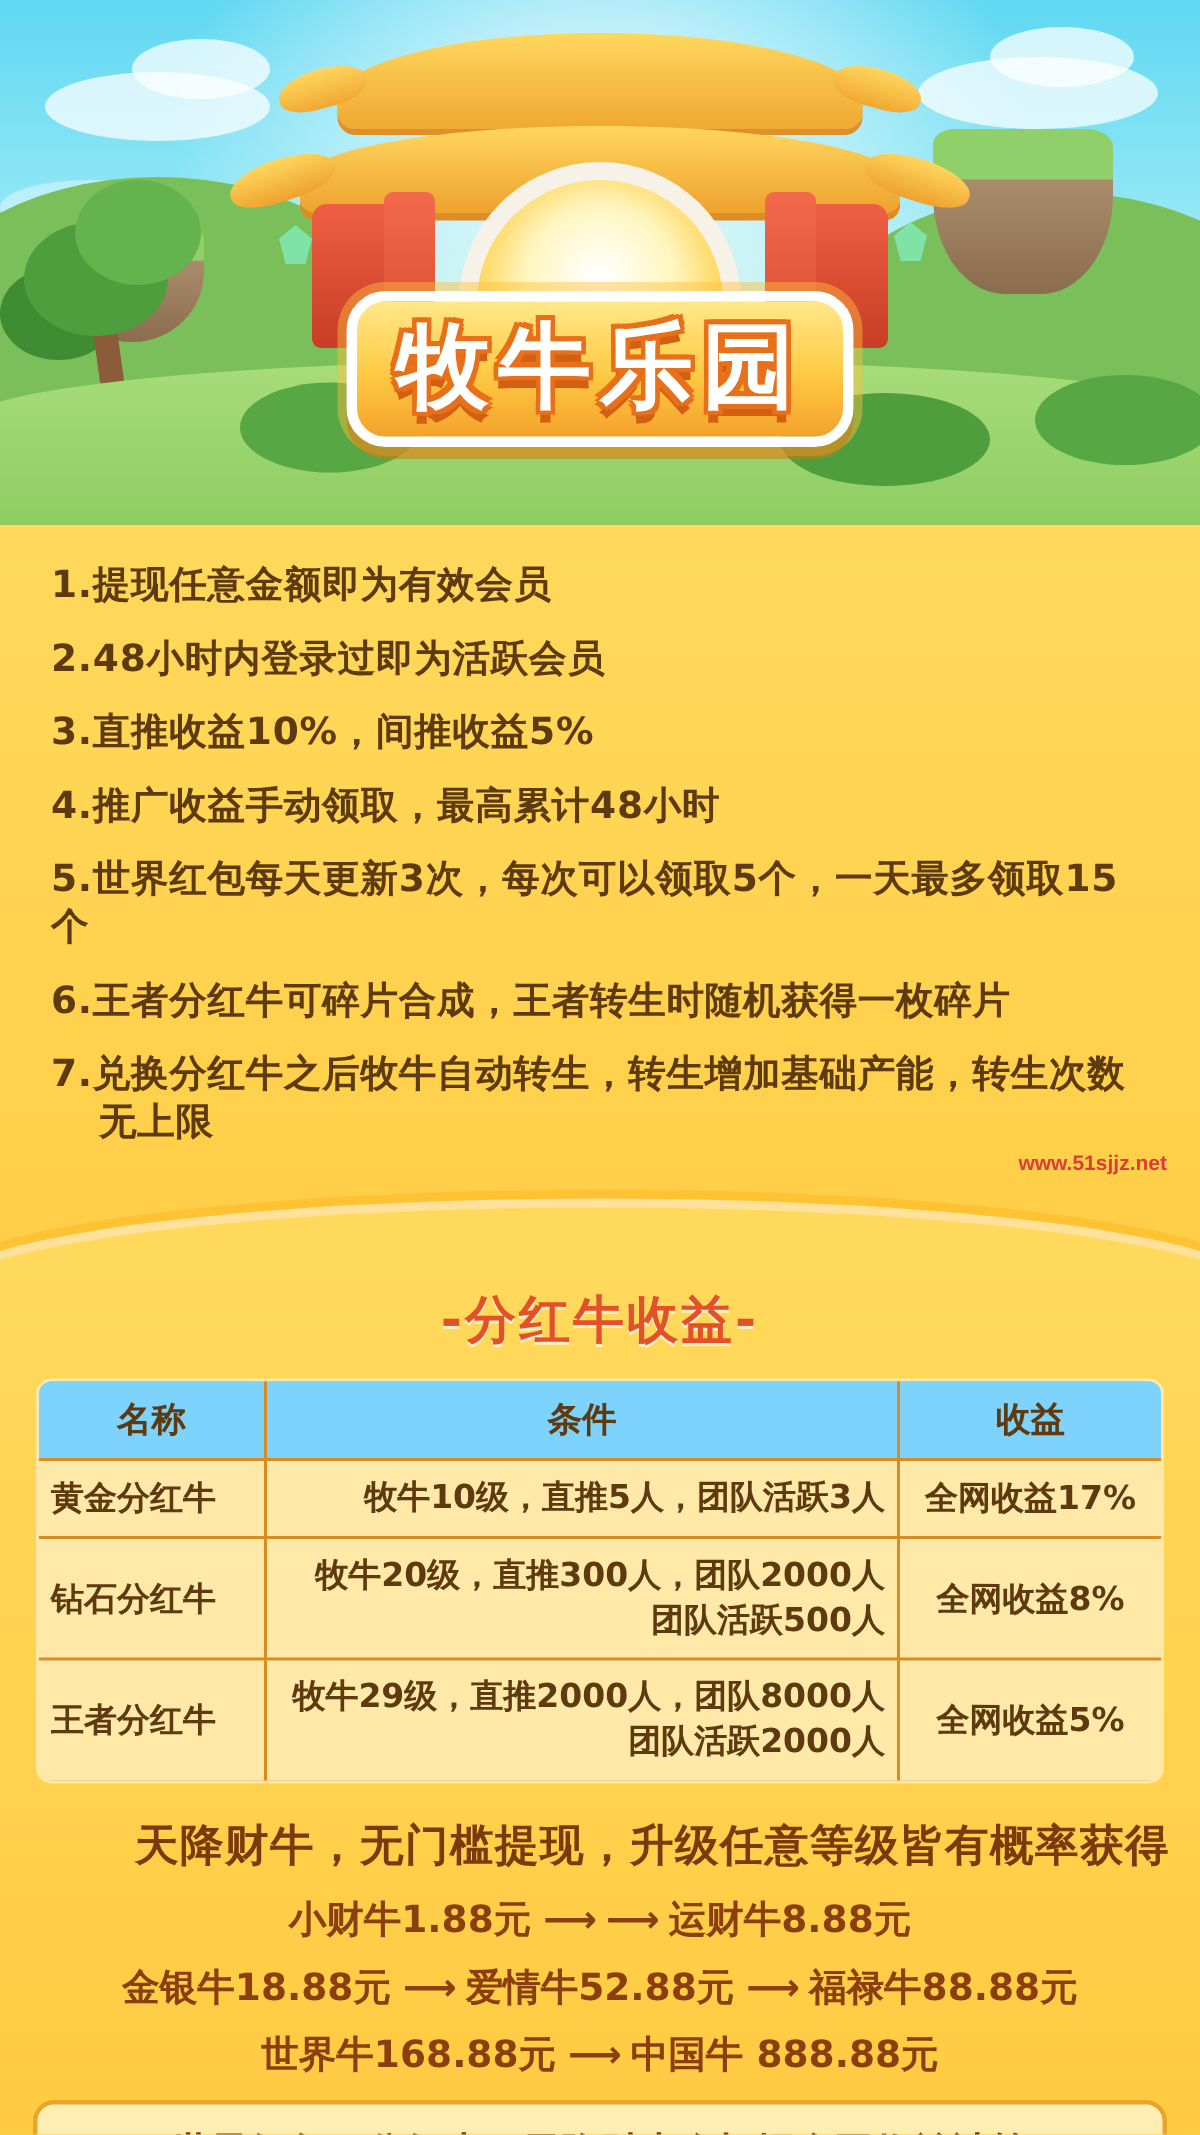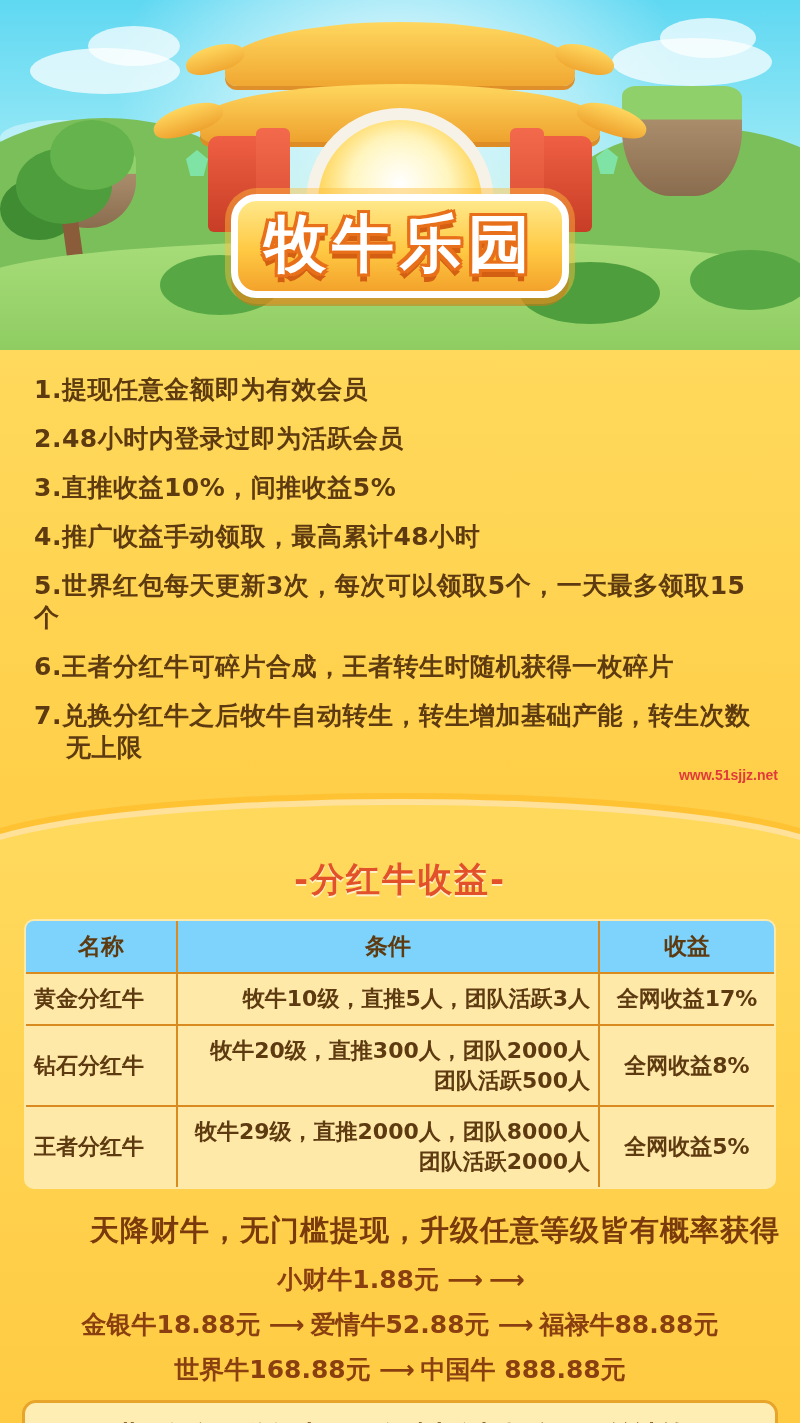--- a/index.html
+++ b/index.html
@@ -433,20 +433,21 @@
         </tr>
       </tbody>
     </table>
 
     <div class="slogan">天降财牛，无门槛提现，升级任意等级皆有概率获得</div>
 
     <div class="chain-row">
       <span>小财牛1.88元</span>
       <span class="arrow">⟶</span>
       <span class="arrow">⟶</span>
+      <span>运财牛8.88元</span>
     </div>
 
     <div class="chain-row">
       <span>金银牛18.88元</span>
       <span class="arrow">⟶</span>
       <span>爱情牛52.88元</span>
       <span class="arrow">⟶</span>
       <span>福禄牛88.88元</span>
     </div>
 

